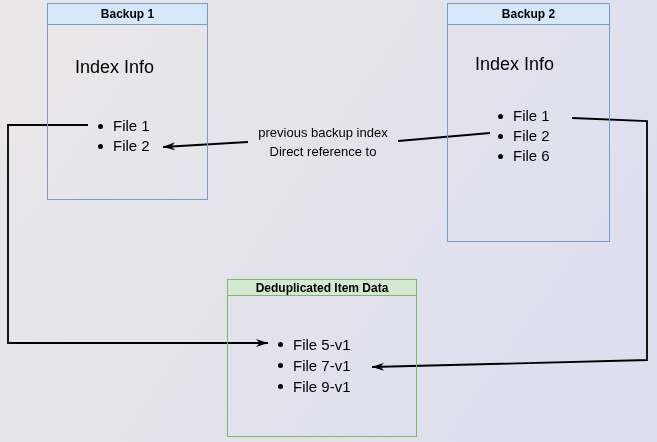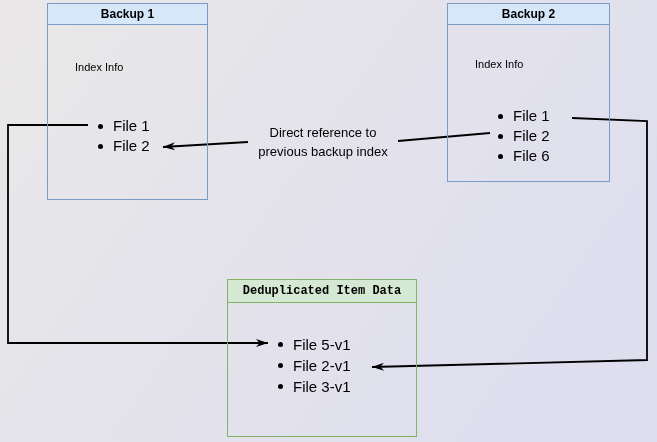--- a/index.html
+++ b/index.html
@@ -33,21 +33,21 @@
   .box .box-header{
     display:flex;align-items:center;justify-content:center;
     font-weight:bold;font-size:12px;
     background:var(--blue-fill);
     border-bottom:1.5px solid var(--blue-border);
     width:100%;
   }
   .box.green{border-color:var(--green-border);}
   .box.green .box-header{background:var(--green-fill);border-bottom-color:var(--green-border);}
   .subtitle{
-    position:absolute;font-size:11px;line-height:20px;white-space:nowrap;
+    position:absolute;font-size:18px;line-height:20px;white-space:nowrap;
   }
   ul.file-list{
     position:absolute;list-style:none;font-size:15px;line-height:20px;
   }
   ul.file-list li{position:relative;padding-left:15px;white-space:nowrap;}
   ul.file-list li::before{
     content:"";position:absolute;left:0;top:7.5px;width:5px;height:5px;
     border-radius:50%;background:var(--text-color);
   }
   ul.file-list.wide li{line-height:21px;}
@@ -76,37 +76,37 @@
 
   <div class="box" style="left:47px;top:3px;width:161px;height:197px;">
     <div class="box-header" style="height:21px;">Backup 1</div>
     <div class="subtitle" style="left:27px;top:53px;">Index Info</div>
     <ul class="file-list" style="left:50px;top:112px;">
         <li>File 1</li>
         <li>File 2</li>
       </ul>
   </div>
 
-  <div class="box" style="left:447px;top:3px;width:163px;height:179px;">
+  <div class="box" style="left:447px;top:3px;width:163px;height:239px;">
     <div class="box-header" style="height:21px;">Backup 2</div>
     <div class="subtitle" style="left:27px;top:50px;">Index Info</div>
     <ul class="file-list" style="left:50px;top:102px;">
         <li>File 1</li>
         <li>File 2</li>
         <li>File 6</li>
       </ul>
   </div>
 
   <div class="box green" style="left:227px;top:279px;width:190px;height:158px;">
-    <div class="box-header" style="height:23px;font-family:Liberation Mono, monospace;">Deduplicated Item Data</div>
+    <div class="box-header" style="height:16px;">Deduplicated Item Data</div>
     <ul class="file-list wide" style="left:50px;top:54px;">
         <li>File 5-v1</li>
-        <li>File 2-v1</li>
-        <li>File 3-v1</li>
+        <li>File 7-v1</li>
+        <li>File 9-v1</li>
       </ul>
   </div>
 
   <div class="annotation">
+    <div>previous backup index</div>
     <div>Direct reference to</div>
-    <div>previous backup index</div>
   </div>
 
 </div>
 
 </body></html>

